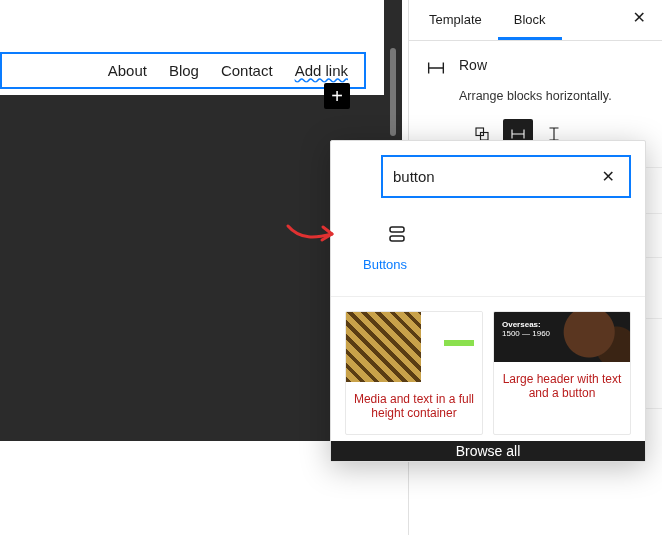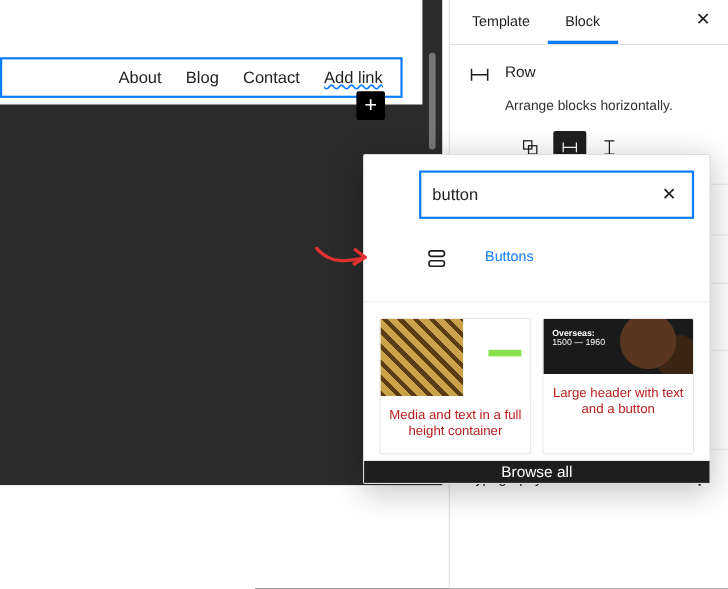--- a/index.html
+++ b/index.html
@@ -27,21 +27,21 @@
   .row-icons .ic.sel { background:#1e1e1e; }
   .section-row { display:flex; justify-content:space-between; align-items:center; padding: 14px 16px; border-top:1px solid #eee; }
   .section-row .chev { font-size:12px; }
   .dots { font-size:18px; letter-spacing:1px; }
 
   .inserter { position: absolute; left: 330px; top: 140px; width: 316px; background: #fff; border: 1px solid #ddd; border-radius: 2px; box-shadow: 0 6px 30px rgba(0,0,0,.25); }
   .search-wrap { padding: 14px 14px 8px; }
   .search { display:flex; align-items:center; border:2px solid #0a7cff; padding: 10px 10px; margin-left: 36px; }
   .search input { flex:1; border:none; outline:none; font-size:15px; color:#1e1e1e; }
   .search .xb { font-size:16px; padding:0 4px; }
-  .result { padding: 10px 14px 24px; display:flex; flex-direction:row; align-items:flex-start; }
+  .result { padding: 10px 14px 24px; display:flex; flex-direction:column; align-items:flex-start; }
   .result .ricon { width:52px; text-align:center; margin: 6px 0 0 26px; }
   .result .rlabel { color:#0a7cff; font-size:13px; margin: 8px 0 0 18px; }
   .patterns { display:flex; gap:10px; padding: 0 14px 6px; border-top:1px solid #eee; padding-top:14px;}
   .pcard { flex:1; border:1px solid #e8e8e8; border-radius:2px; overflow:hidden; }
   .pimg1 { height:70px; background: linear-gradient(90deg,#c9a24a 55%,#fff 55%); position:relative; }
   .pimg1::before{content:"";position:absolute;left:0;top:0;width:55%;height:100%;background:repeating-linear-gradient(45deg,#5a3d14 0 4px,#c9a24a 4px 10px);}
   .pimg1::after{content:"";position:absolute;right:8px;top:28px;width:30px;height:6px;background:#8be04e;}
   .pimg2 { height:50px; background:#1a1a1a; color:#fff; font-size:8px; padding:8px 8px; background-image: radial-gradient(circle at 70% 40%, #5a3620 0 25px, transparent 26px), radial-gradient(circle at 90% 70%, #3a2414 0 20px, transparent 21px);}
   .pimg2 .ov { font-weight:600; }
   .pcap { font-size:12px; text-align:center; padding:10px 6px 14px; color:#b91c1c; }

